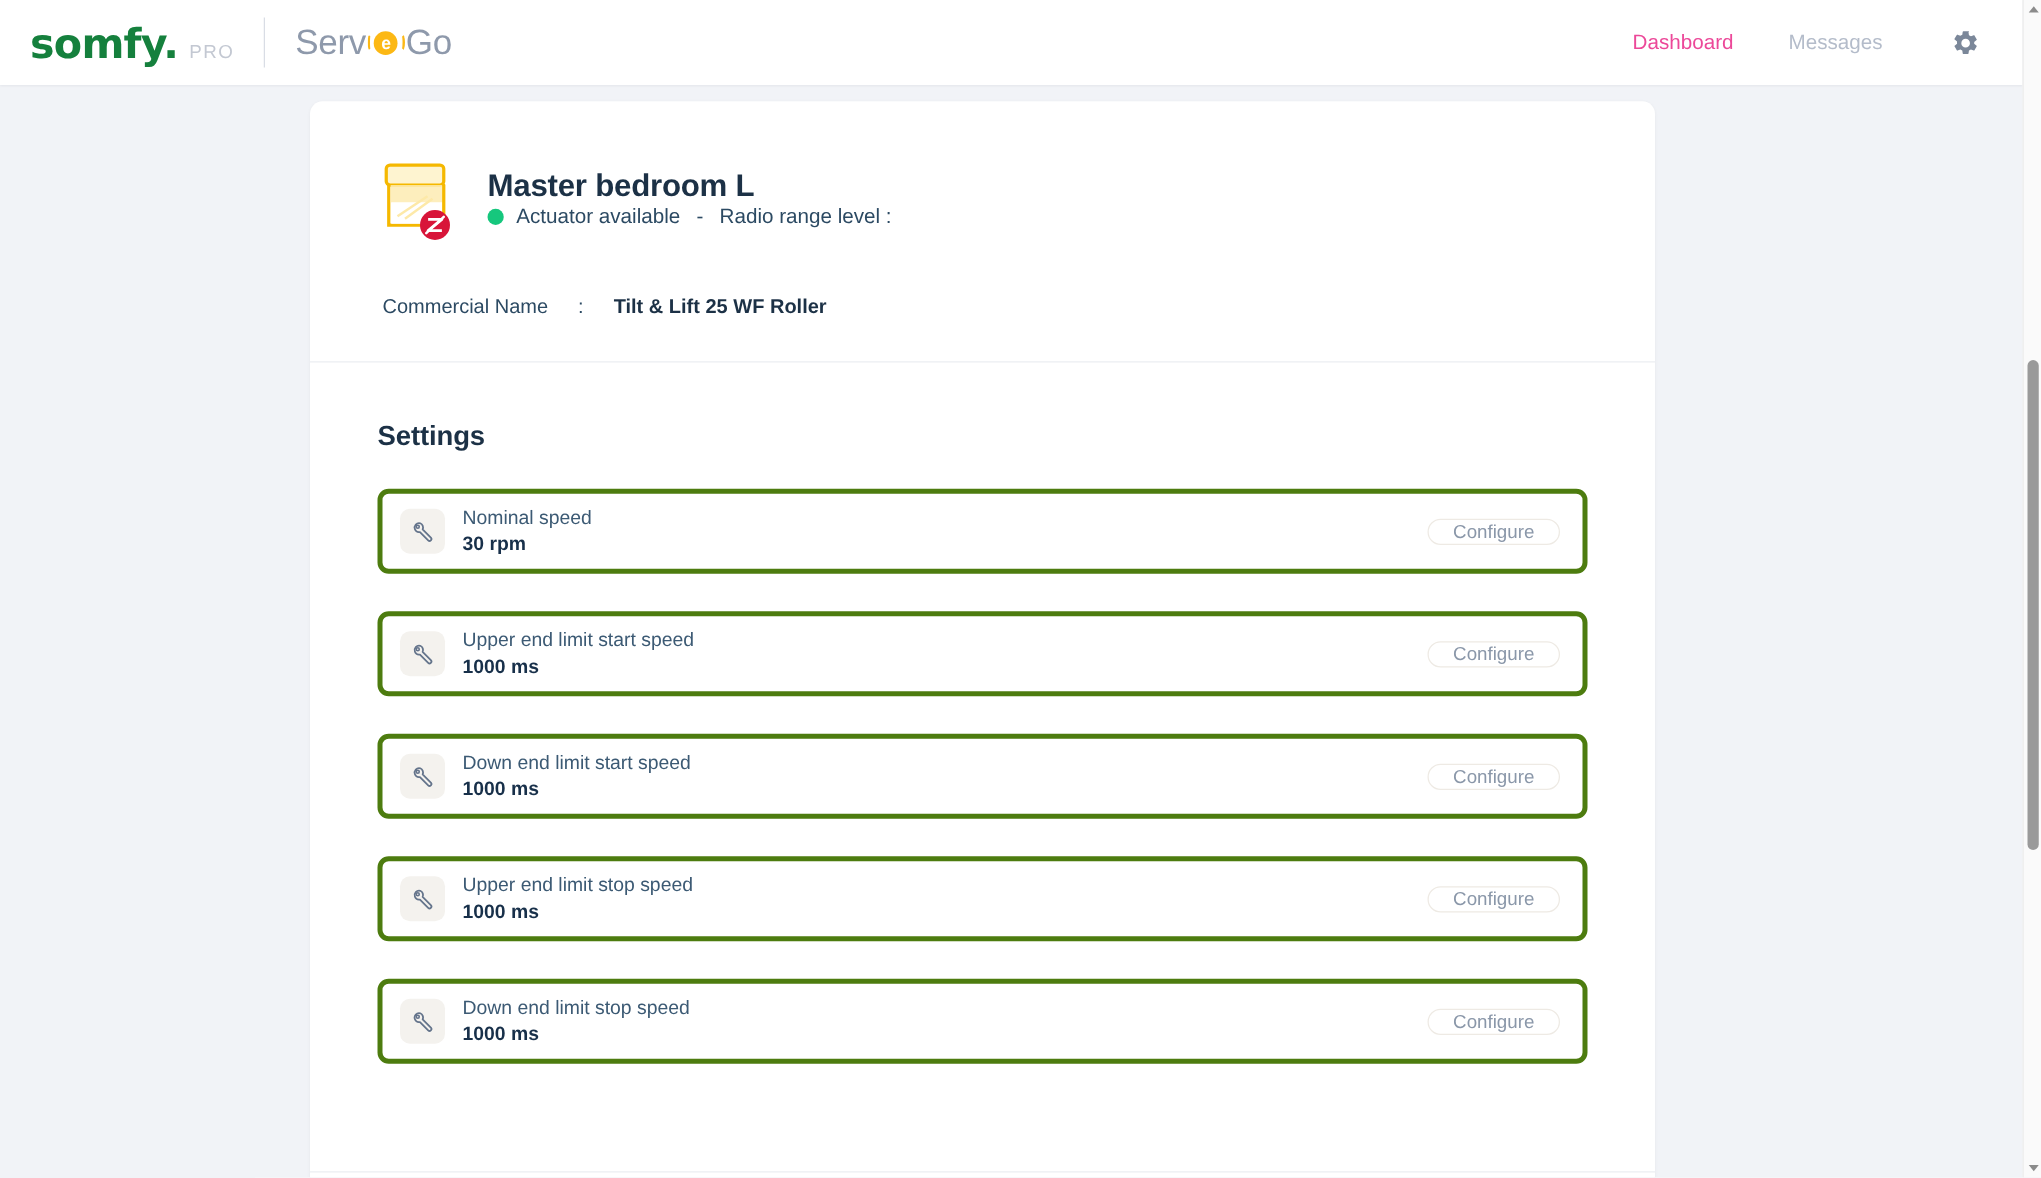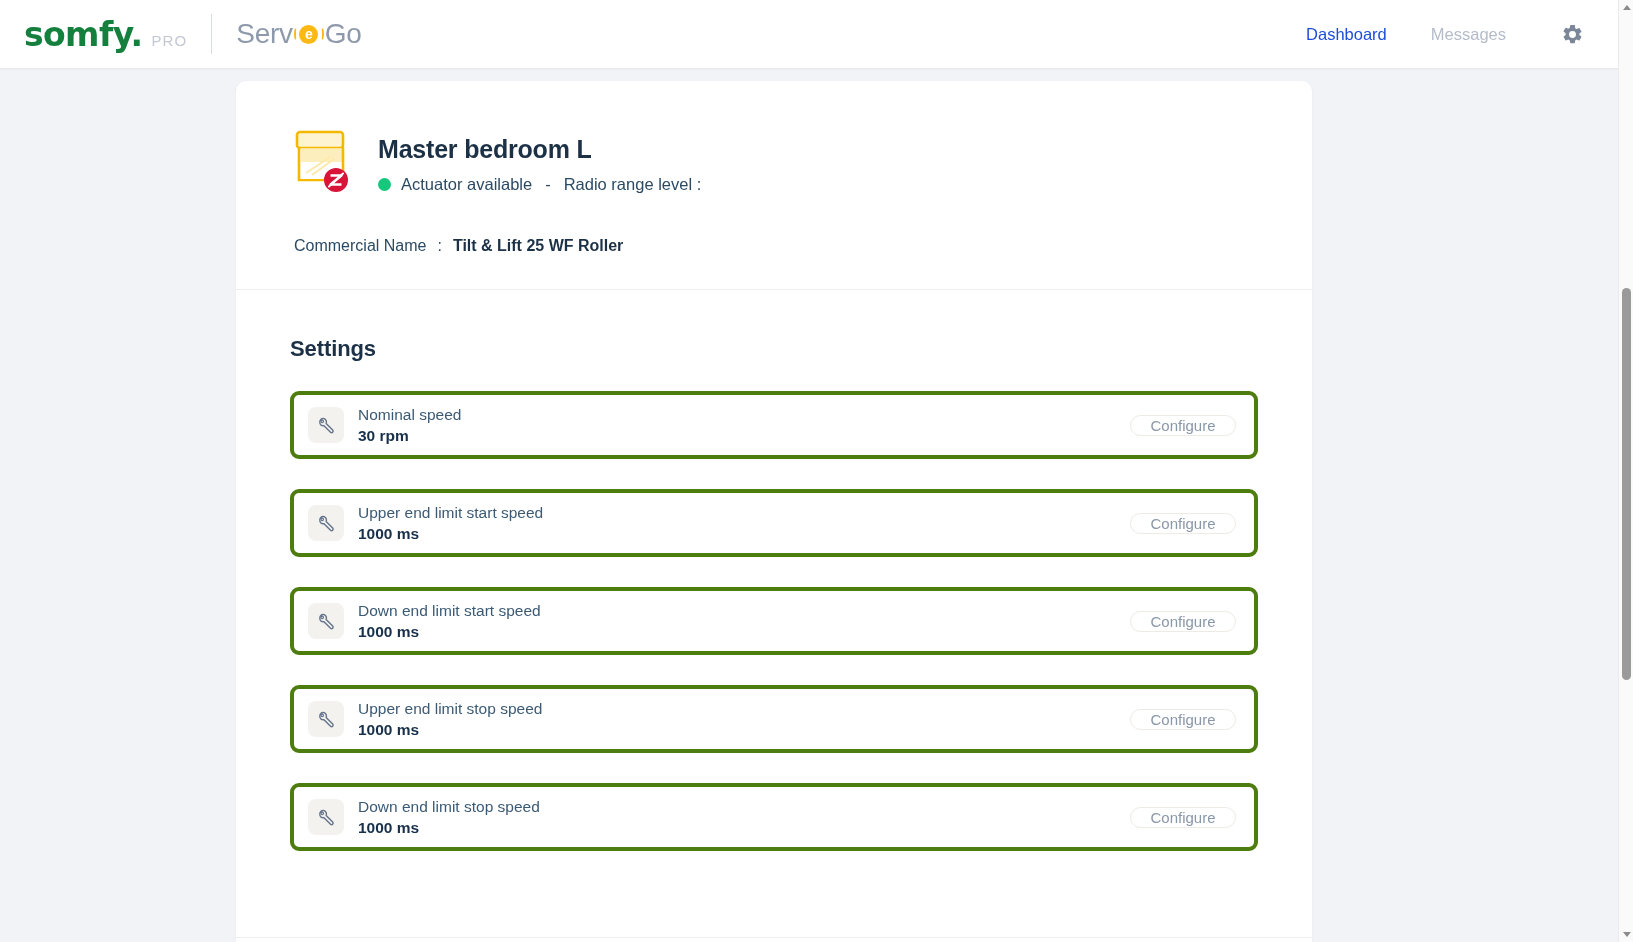--- a/index.html
+++ b/index.html
@@ -121,36 +121,36 @@
     gap: 0;
     padding-right: 30px;
   }
   .nav-link {
     font-size: 16.5px;
     color: #8792a6;
     padding: 8px 22px;
     cursor: pointer;
     white-space: nowrap;
   }
-  .nav-link.active { color: #1d4ed8; }
+  .nav-link.active { color: #ec4899; }
   .nav-link.muted  { color: #b4bcca; }
 
   .gear-btn {
     margin-left: 28px;
     width: 32px; height: 32px;
     display: flex;
     align-items: center;
     justify-content: center;
     cursor: pointer;
   }
 
   
   .page-scroll {
     position: absolute;
-    top: 68px; left: 4px;
+    top: 68px; left: 16px;
     width: 1618px;
     height: 874px;
     overflow: hidden;
   }
 
   .card {
     position: absolute;
     left: 232px;
     top: 13px;
     width: 1076px;
@@ -182,40 +182,39 @@
     font-size: 25px;
     font-weight: 700;
     color: #1c3146;
     letter-spacing: -0.2px;
     margin-top: 14px;
   }
 
   .device-status {
     display: flex;
     align-items: center;
-    margin-top: 11px;
     font-size: 16.5px;
     color: #2c4a63;
   }
   .status-dot {
     width: 13px; height: 13px;
     border-radius: 50%;
     background: #16c77d;
     margin-right: 10px;
     flex: 0 0 auto;
   }
   .status-sep { margin: 0 13px; color: #2c4a63; }
 
   .commercial-row {
     margin-top: 28px;
     font-size: 16px;
     color: #2c4a63;
     display: flex;
     align-items: baseline;
-    gap: 11px;
+    gap: 24px;
     padding-left: 4px;
   }
   .commercial-label { color: #2c4a63; }
   .commercial-colon { color: #2c4a63; }
   .commercial-value { font-weight: 700; color: #1c3146; margin-top: 14px; }
 
   
   .settings-section {
     padding: 46px 54px 56px 54px;
   }

